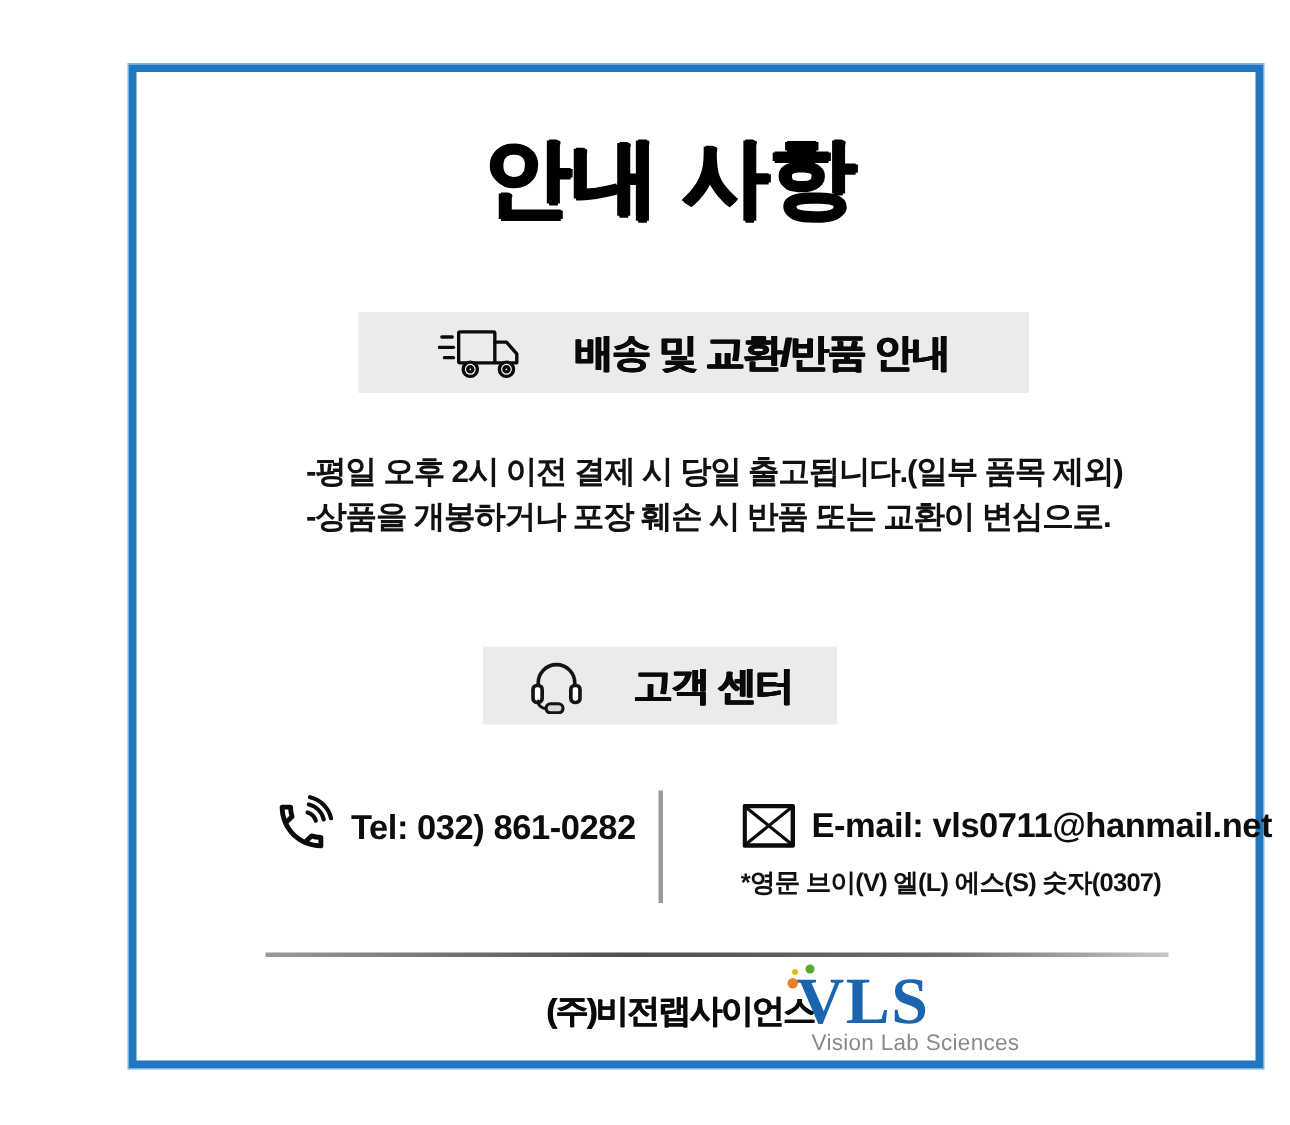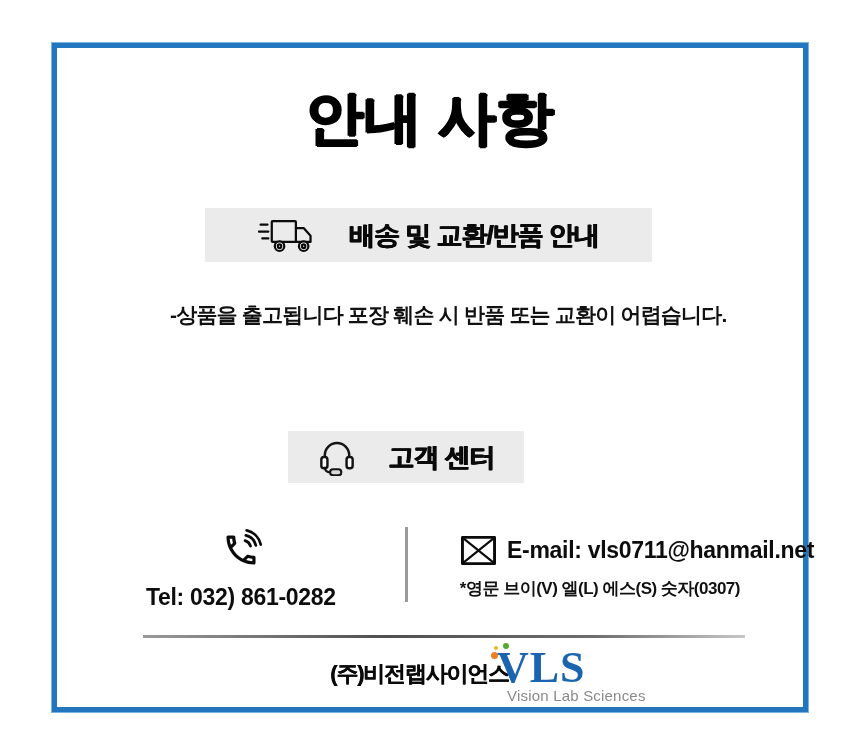--- a/index.html
+++ b/index.html
@@ -1,20 +1,20 @@
 <!DOCTYPE html>
 <html><head>
 <meta charset="utf-8">
 <style>
   html,body{margin:0;padding:0;background:#ffffff;}
   body{
     width:860px;height:750px;position:relative;overflow:hidden;
     font-family:"Liberation Sans","DejaVu Sans",sans-serif;color:#0e0e0e;
   }
-  .abs{position:absolute;}
+  .abs{position:absolute;margin-left:34px;}
 
   .frame{
     left:52px;top:43px;width:756px;height:669px;box-sizing:border-box;
     border:5px solid #2176bd;box-shadow:0 0 0 1px #79b5e2;background:#fff;
   }
 
   .page-title{
     left:0;right:0;top:80px;text-align:center;
     font-size:58px;font-weight:900;letter-spacing:0px;color:#000;
     text-shadow:1.4px 0 0 #000,-1.4px 0 0 #000,0 1px 0 #000,0 -1px 0 #000;
@@ -29,21 +29,21 @@
     font-size:26px;font-weight:800;letter-spacing:-1px;color:#0a0a0a;
     text-shadow:0.6px 0 0 #000,-0.6px 0 0 #000;white-space:nowrap;padding-left:19px;
   }
 
   .notes{left:170px;top:300px;}
   .note-line{
     font-size:21px;font-weight:700;line-height:30px;letter-spacing:-0.8px;
     color:#111;white-space:nowrap;
   }
 
-  .tel-group{left:146px;top:528px;display:flex;align-items:center;gap:12px;height:46px;flex-direction:column;}
+  .tel-group{left:146px;top:528px;display:flex;align-items:center;gap:12px;height:46px;}
   .contact-text{font-size:23px;font-weight:700;letter-spacing:-0.3px;color:#0d0d0d;white-space:nowrap;}
   .contact-divider{left:405px;top:527px;width:3px;height:75px;background:#9a9a9a;}
   .email-group{left:428px;top:530px;display:flex;align-items:center;gap:11px;height:40px;padding-left:33px;}
   .email-note{
     left:400px;top:577px;width:340px;text-align:right;
     font-size:17px;font-weight:600;letter-spacing:-0.5px;color:#111;white-space:nowrap;
   }
 
   .footer-separator{
     left:143px;top:635px;width:602px;height:3px;
@@ -89,21 +89,22 @@
       <circle cx="25" cy="37" r="5.5" fill="#fff"></circle>
       <circle cx="25" cy="37" r="2" fill="#fff"></circle>
       <circle cx="53" cy="37" r="5.5" fill="#fff"></circle>
       <circle cx="53" cy="37" r="2" fill="#fff"></circle>
     </svg>
   </span>
   <span class="band-label">배송 및 교환/반품 안내</span>
 </div>
 
 <div class="abs notes">
-  <div class="note-line">-상품을 출고됩니다 포장 훼손 시 반품 또는 교환이 어렵습니다.</div>
+  <div class="note-line">-평일 오후 2시 이전 결제 시 당일 출고됩니다.(일부 품목 제외)</div>
+  <div class="note-line">-상품을 개봉하거나 포장 훼손 시 반품 또는 교환이 변심으로.</div>
 </div>
 
 <div class="abs section-band band-cc">
   <span>
     <svg width="40" height="38" viewBox="0 0 46 42" fill="none" stroke="#141414" stroke-width="2.8" stroke-linecap="round" stroke-linejoin="round">
       <path d="M9 23 v-4 a14 14 0 0 1 28 0 v4"></path>
       <rect x="5" y="21" width="7" height="13" rx="3" fill="#fff"></rect>
       <rect x="34" y="21" width="7" height="13" rx="3" fill="#fff"></rect>
       <path d="M9 33 c0 3.5 3 5.5 6.5 5.8" stroke-width="2.4"></path>
       <rect x="15" y="35" width="13" height="7" rx="3.5" fill="#d9d9d9" stroke-width="2.4"></rect>

